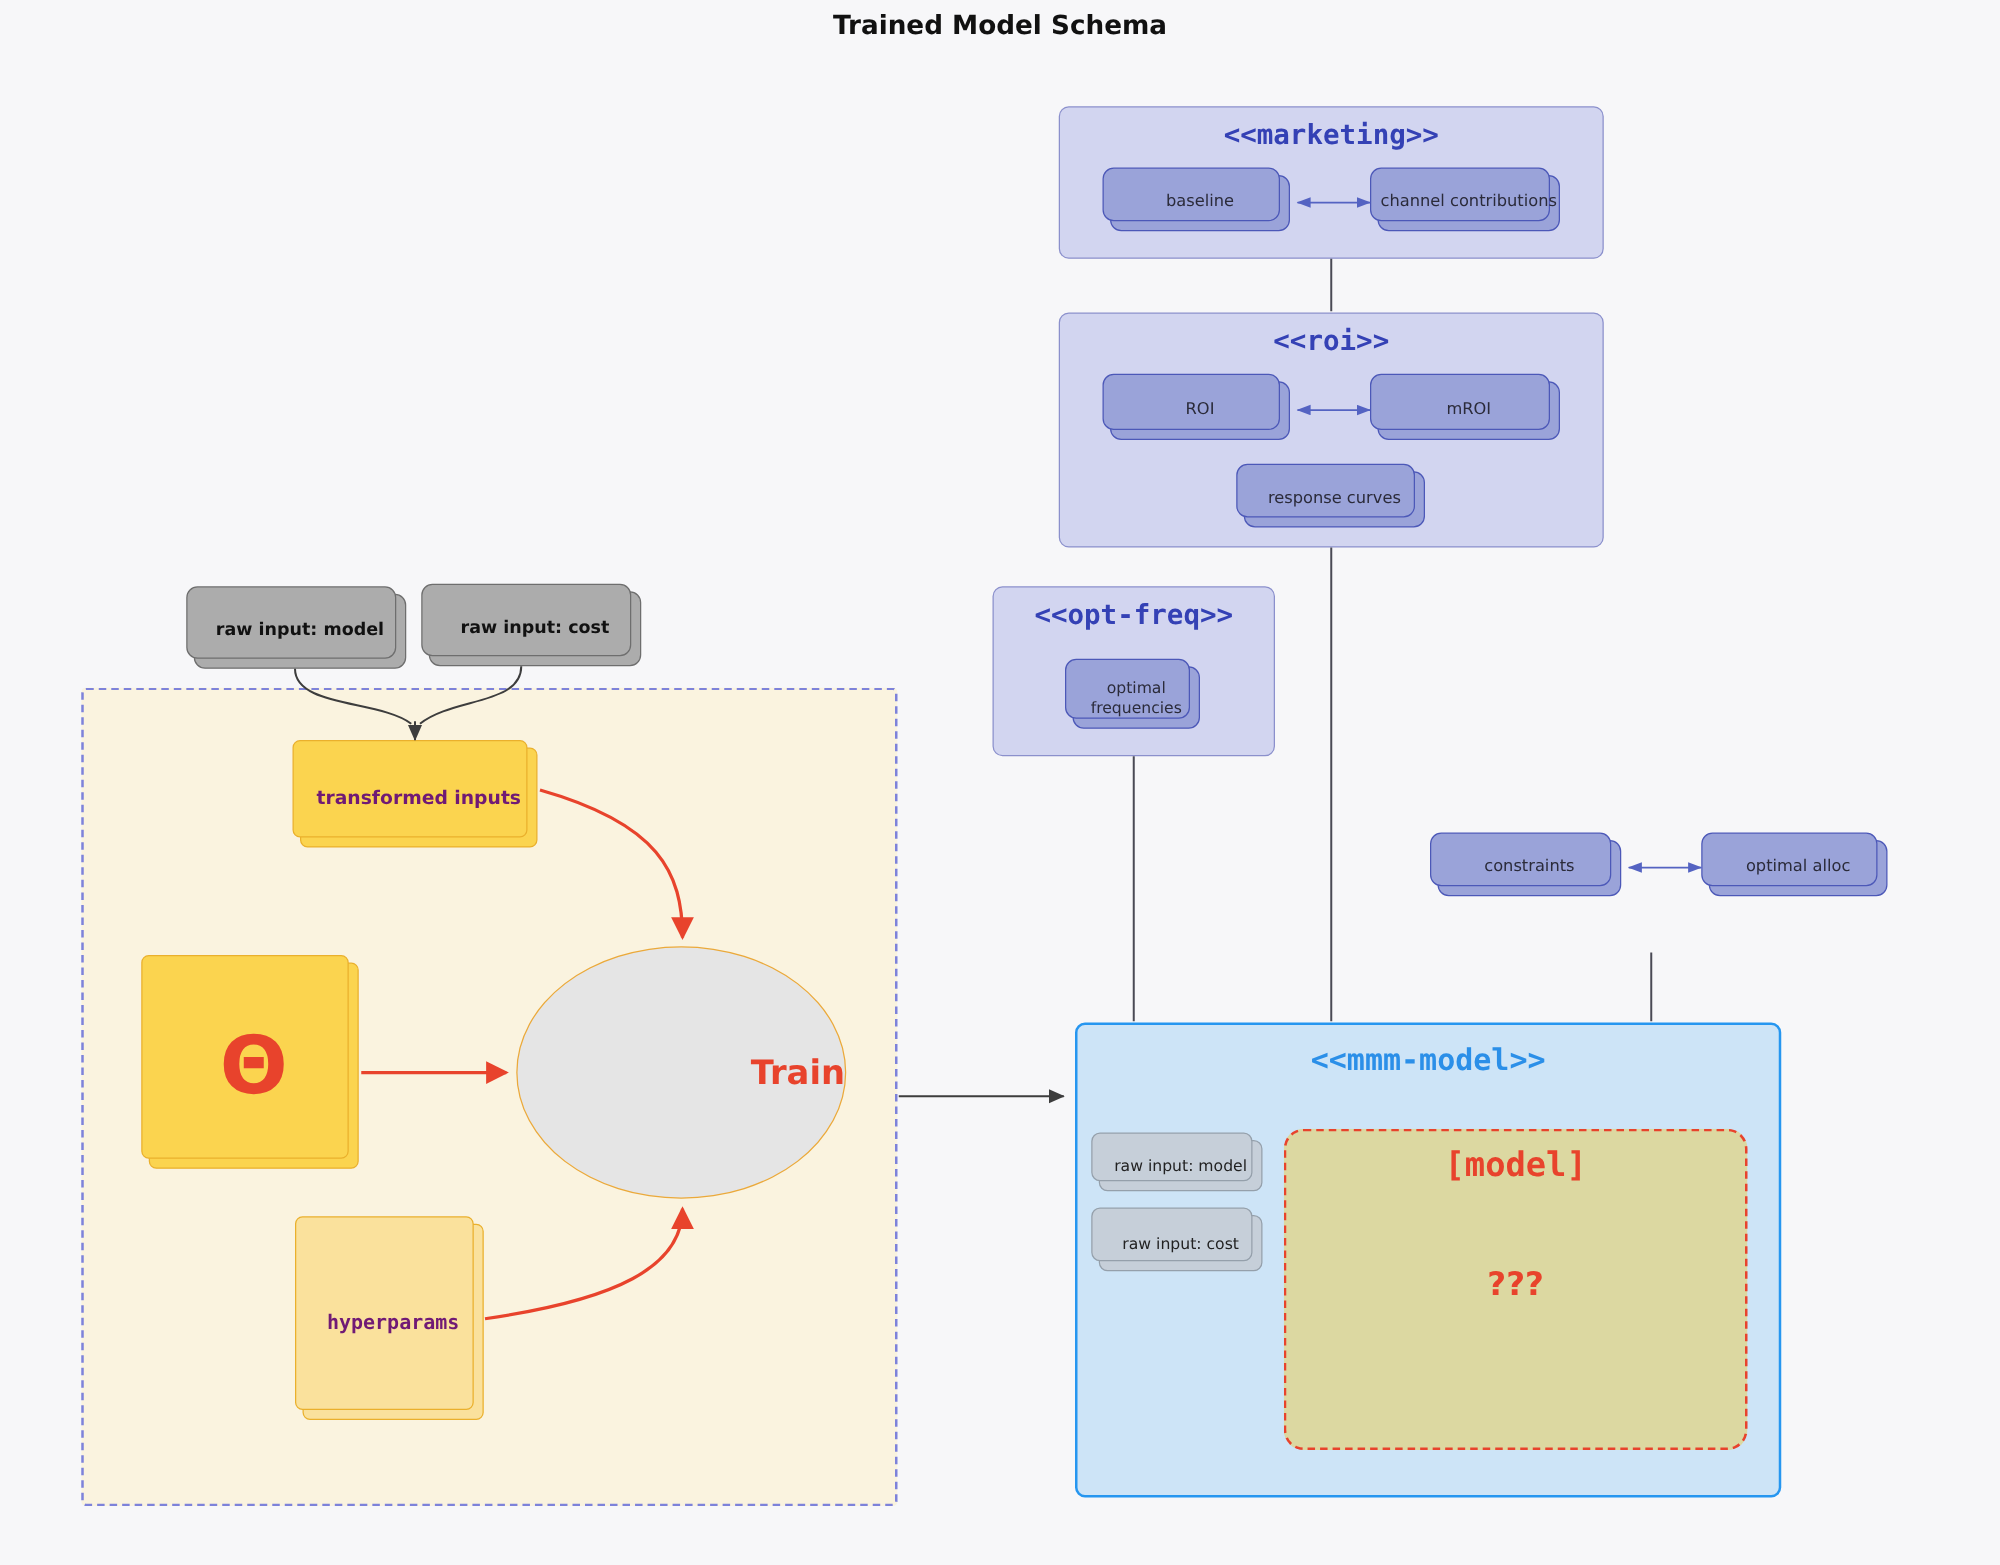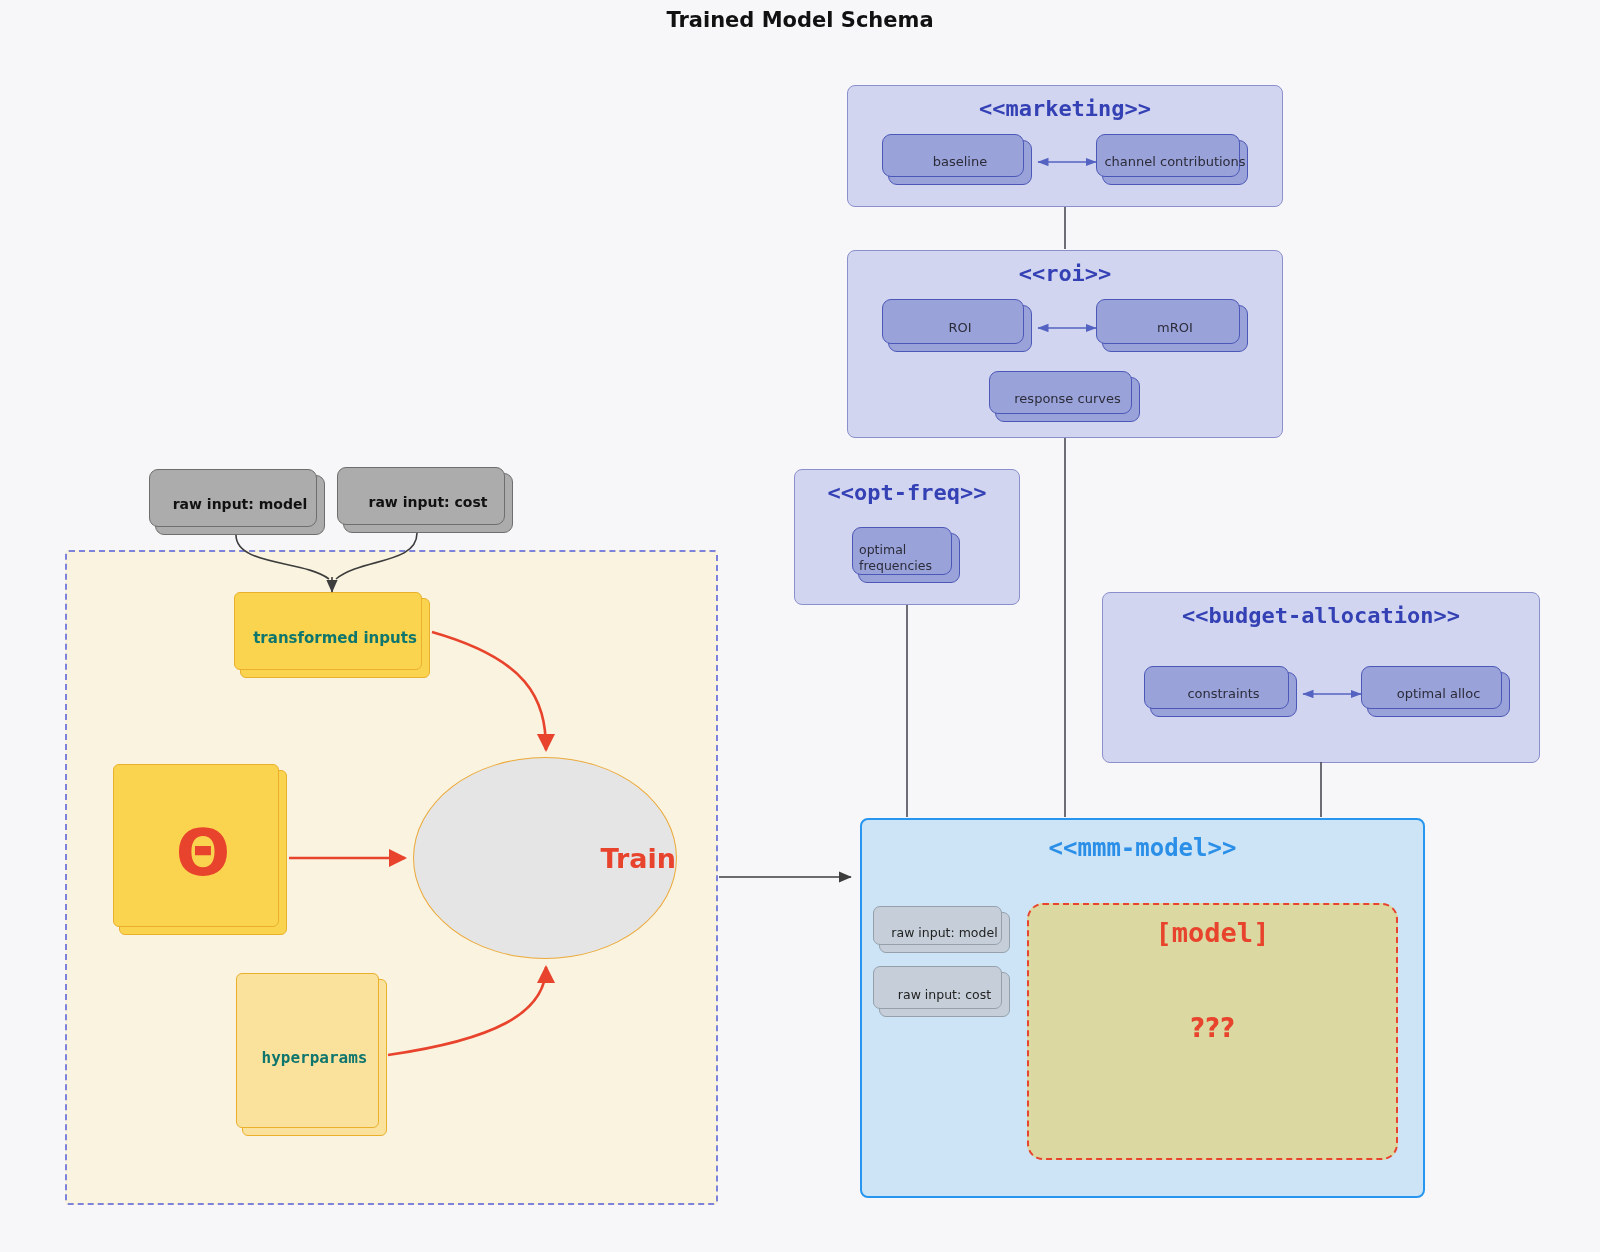--- a/index.html
+++ b/index.html
@@ -18,33 +18,33 @@
     position:absolute; top:10px; left:0; right:0; text-align:center;
     font-family:"DejaVu Sans Mono", monospace; font-weight:bold;
     font-size:22px; color:#3441b5;
   }
   .grp-blue { background:#cde4f7; border:2px solid #2696f0; }
   .grp-blue .grp-title { color:#2b8fe8; font-size:24px; top:14px; }
   .grp-cream { background:#faf3df; border:2px dashed #7d82da; border-radius:4px; }
   
   .node {
     position:absolute; box-sizing:border-box; border-radius:9px; z-index:0;
-    display:flex; align-items:center; justify-content:center; 
+    display:flex; align-items:center; justify-content:center; text-align:center;
     font-size:13px; color:#2b2b3a; line-height:1.25;
   }
   .stack::before {
     content:""; position:absolute; inset:-7px 7px 7px -7px;
     background:inherit; border:inherit; border-radius:inherit; z-index:-1;
   }
   .n-purple { background:#9aa3d9; border:1.8px solid #4c58b8; }
   .n-gray-d { background:#acacac; border:1.5px solid #6e6e6e; font-weight:bold; font-size:14px; color:#111; }
   .n-gray-l { background:#c6cfd9; border:1.5px solid #95a0ab; font-size:12.5px; color:#222; border-radius:7px; }
   .n-yellow { background:#fbd44f; border:1.6px solid #eab02c; border-radius:6px; }
   .n-yellow-l { background:#fae19c; border:1.6px solid #eab02c; border-radius:6px; }
-  .red-bold { color:#0f766e; font-weight:bold; }
+  .red-bold { color:#701a75; font-weight:bold; }
   .t-transformed { font-size:15px; }
   .t-theta { font-size:64px; font-weight:bold; color:#e8432c; }
   .t-hyper { font-family:"DejaVu Sans Mono", monospace; font-size:16px; }
   .ellipse {
     position:absolute; box-sizing:border-box; border-radius:50%;
     background:#e5e5e5; border:1.6px solid #eba93a;
     display:flex; align-items:center; justify-content:flex-end;
   }
   .t-train { font-size:27px; font-weight:bold; color:#e8432c; }
   .model-box {
@@ -122,23 +122,20 @@
     <span>response curves</span>
   </div>
 
   <div class="grp grp-purple" style="left:794px; top:469px; width:226px; height:136px;">
     <div class="grp-title">&lt;&lt;opt-freq&gt;&gt;</div>
   </div>
   <div class="node n-purple stack" style="left:858px; top:533px; width:102px; height:50px; font-size:12.5px;">
     <span>optimal frequencies</span>
   </div>
 
-  <div class="grp grp-purple" style="left:1102px; top:592px; width:438px; height:171px;">
-    <div class="grp-title">&lt;&lt;budget-allocation&gt;&gt;</div>
-  </div>
   <div class="node n-purple stack" style="left:1150px; top:672px; width:147px; height:45px;">
     <span>constraints</span>
   </div>
   <div class="node n-purple stack" style="left:1367px; top:672px; width:143px; height:45px;">
     <span>optimal alloc</span>
   </div>
 
   <div class="grp grp-blue" style="left:860px; top:818px; width:565px; height:380px;">
     <div class="grp-title">&lt;&lt;mmm-model&gt;&gt;</div>
   </div>

